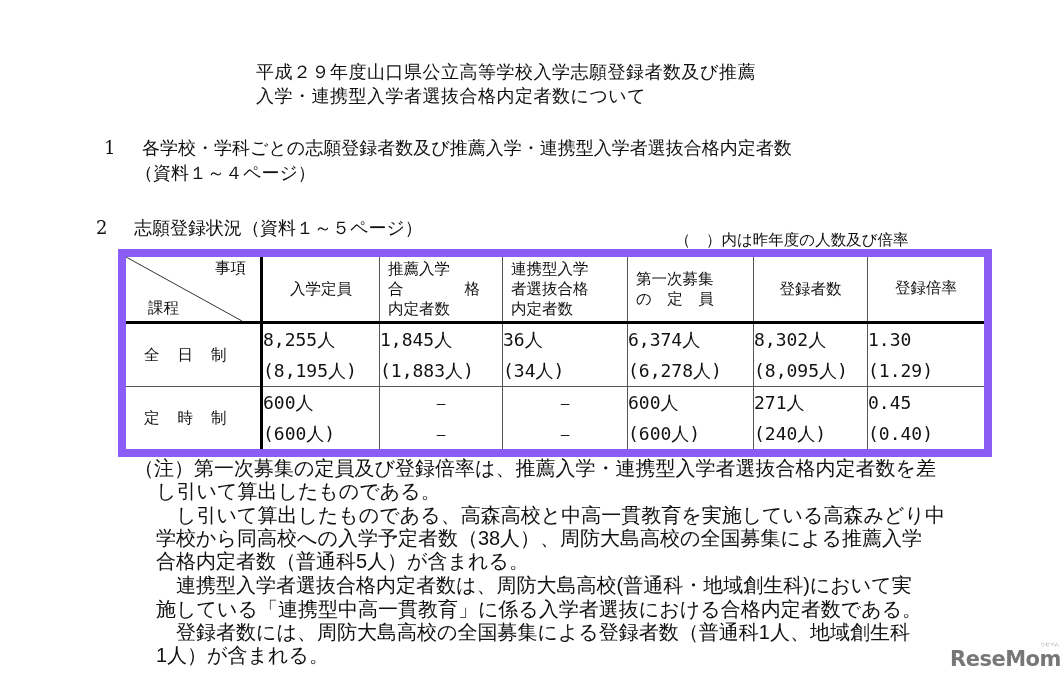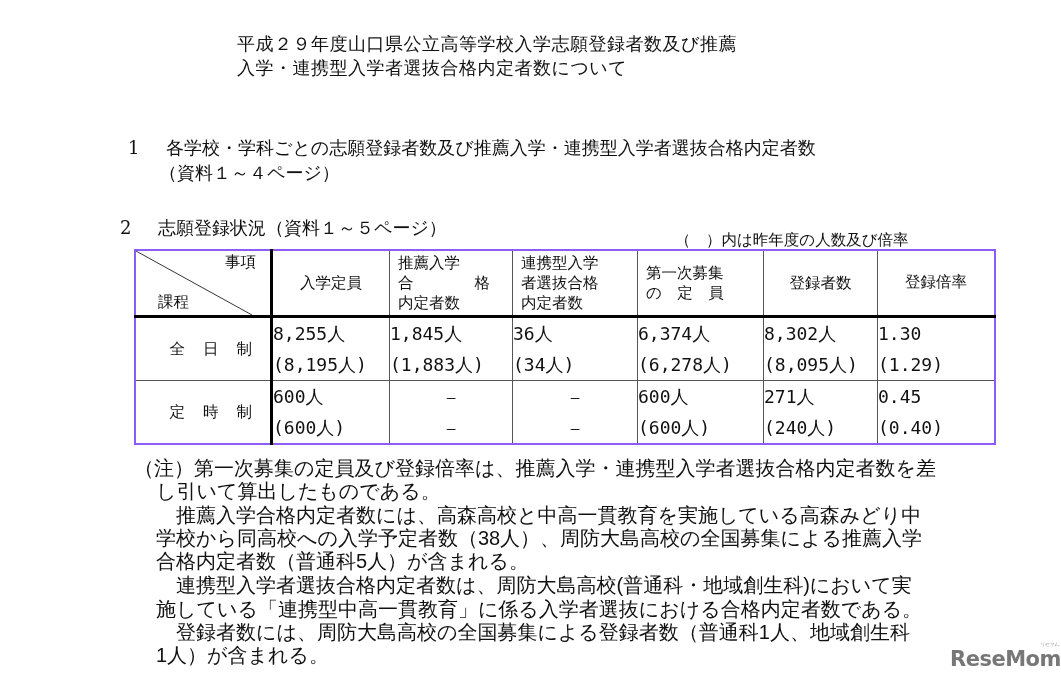--- a/index.html
+++ b/index.html
@@ -2,33 +2,33 @@
 <html><head>
 <meta charset="utf-8">
 <style>
   html, body { margin: 0; padding: 0; }
   body {
     width: 1061px; height: 673px; overflow: hidden; background: #ffffff;
     font-family: "DejaVu Serif", "Liberation Serif", serif; color: #111;
     position: relative;
   }
   .abs { position: absolute; white-space: nowrap; }
-  .title { left: 237px; font-size: 18px; letter-spacing: 0.5px; }
+  .title { left: 256px; font-size: 18px; letter-spacing: 0.5px; margin-top: 28px; }
   .t1 { top: 32px; }
   .t2 { top: 56px; }
-  .sec { font-size: 18px; margin-left: 24px; }
+  .sec { font-size: 18px; }
   .num { display: inline-block; width: 38px; }
   .s1 { left: 104px; top: 136px; }
   .s1b { left: 135px; top: 161px; }
   .s2 { left: 96px; top: 216px; }
   .legend { left: 675px; top: 230px; font-size: 15.5px; }
 
   table.tbl {
-    position: absolute; left: 134px; top: 249px;
-    border-collapse: collapse; border: 2px solid #8b5cf6;
+    position: absolute; left: 118px; top: 249px;
+    border-collapse: collapse; border: 8px solid #8b5cf6;
     font-size: 15.5px;
   }
   table.tbl td, table.tbl th { border: 1px solid #555; padding: 0; font-weight: normal; }
   tr.hdr td { height: 64px; border-bottom: 3px solid #000; vertical-align: middle; }
   tr.r1 td, tr.r2 td { height: 31px; }
   tr.r1a td { border-bottom: none; }
   tr.r1b td { border-top: none; }
   .c0 { width: 116px; border-right: 3px solid #000 !important; }
   .c1 { width: 116px; } .c2 { width: 114px; } .c3 { width: 116px; }
   .c4 { width: 117px; } .c5 { width: 113px; } .c6 { width: 116px; font-family: Liberation Mono, monospace; }
@@ -36,21 +36,21 @@
       linear-gradient(to top right, transparent calc(50% - 0.7px), #333 50%, transparent calc(50% + 0.7px));
       background: none; }
   .diag svg { position: absolute; left: 0; top: 0; }
   .diag .a { position: absolute; right: 14px; top: 1px; }
   .diag .b { position: absolute; left: 22px; bottom: 2px; }
   .hc { text-align: center; line-height: 20px; }
   .hl { text-align: left; padding-left: 8px !important; line-height: 20px; }
   .spread { display: flex; justify-content: space-between; width: 92px; }
   .val { text-align: left; padding-right: 10px !important; font-family: "DejaVu Sans Mono", "Liberation Mono", monospace; font-size: 18px; }
   .valc { text-align: center; font-family: "DejaVu Sans Mono", "Liberation Mono", monospace; font-size: 14.5px; }
-  .rowlabel { text-align: right; letter-spacing: 18px; padding-left: 18px !important; vertical-align: middle; }
+  .rowlabel { text-align: left; letter-spacing: 18px; padding-left: 18px !important; vertical-align: middle; }
   .notes { left: 134px; font-size: 20px; font-family: "Liberation Sans", sans-serif; }
   .n1 { top: 455px; } .n2 { top: 478px; left: 156px; }
   .n3 { top: 502px; left: 156px; } .n4 { top: 525px; left: 156px; } .n5 { top: 548px; left: 156px; }
   .n6 { top: 572px; left: 156px; } .n7 { top: 596px; left: 156px; }
   .n8 { top: 619px; left: 156px; } .n9 { top: 642px; left: 156px; }
   .logo { left: 950px; top: 636px; font-family: "DejaVu Sans", sans-serif; font-weight: bold; font-size: 21px; color: #777; letter-spacing: -0.5px; margin-top: 11px; }
   .logo small { position: absolute; right: 2px; top: -6px; font-size: 5px; font-weight: normal; color: #999; }
 </style>
 </head>
 <body>
@@ -136,21 +136,21 @@
     <td class="valc">—</td>
     <td class="val">(600人)</td>
     <td class="val">(240人)</td>
     <td class="val">(0.40)</td>
   </tr>
 </tbody>
   </table>
 
 <div class="abs notes n1" style="left:134px;">（注）第一次募集の定員及び登録倍率は、推薦入学・連携型入学者選抜合格内定者数を差</div>
 <div class="abs notes n2">し引いて算出したものである。</div>
-<div class="abs notes n3">　推薦入学合格内定者数には、高森高校と中高一貫教育を実施している高森みどり中</div>
+<div class="abs notes n3">　し引いて算出したものである、高森高校と中高一貫教育を実施している高森みどり中</div>
 <div class="abs notes n4">学校から同高校への入学予定者数（38人）、周防大島高校の全国募集による推薦入学</div>
 <div class="abs notes n5">合格内定者数（普通科5人）が含まれる。</div>
 <div class="abs notes n6">　連携型入学者選抜合格内定者数は、周防大島高校(普通科・地域創生科)において実</div>
 <div class="abs notes n7">施している「連携型中高一貫教育」に係る入学者選抜における合格内定者数である。</div>
 <div class="abs notes n8">　登録者数には、周防大島高校の全国募集による登録者数（普通科1人、地域創生科</div>
 <div class="abs notes n9">1人）が含まれる。</div>
 
 <div class="abs logo">
   <span>ReseMom</span>
   <small>リセマム</small>

